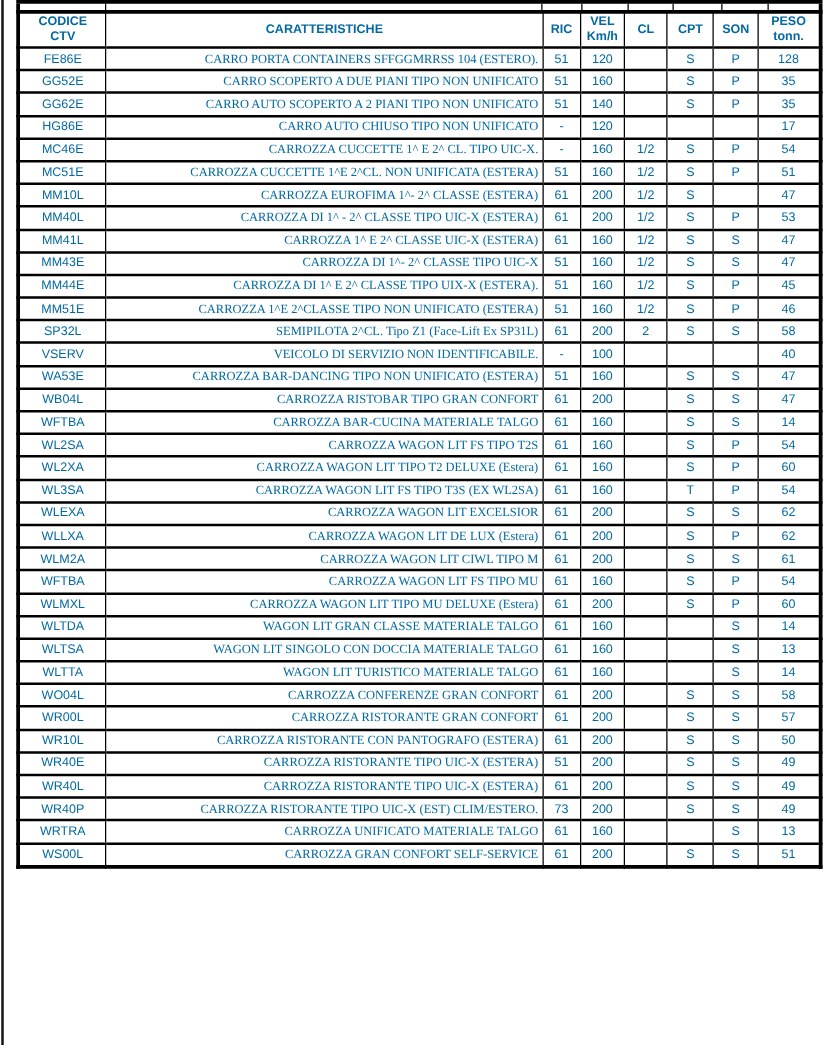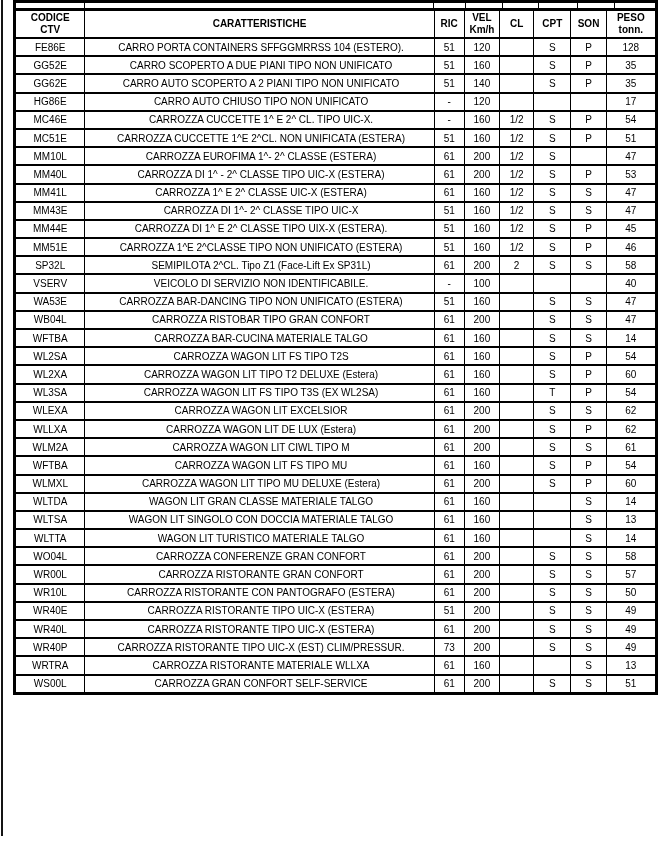--- a/index.html
+++ b/index.html
@@ -2,21 +2,21 @@
 <html><head>
 <meta charset="utf-8">
 <style>
   html, body { margin: 0; padding: 0; background: #ffffff; }
   .page {
     position: relative;
     width: 670px;
     height: 841px;
     background: #ffffff;
     font-family: "Liberation Sans", sans-serif;
-    color: #000000;
+    color: #0369a1;
     overflow: hidden;
   }
   
   .scan-edge {
     position: absolute;
     left: 1px; top: 0;
     width: 2px; height: 836px;
     background: #141414;
   }
   
@@ -70,22 +70,23 @@
     height: 26px;
     line-height: 12px;
   }
   tbody td {
     font-size: 10px;
     height: 16.2px;
     text-align: center;
     vertical-align: middle;
   }
   tbody td.cell-caratt {
-    text-align: center;
+    text-align: right;
     padding-left: 6px;
+    font-family: Liberation Serif, serif;
   }
 </style>
 </head>
 <body>
 
 <div class="page">
 
   <div class="scan-edge"></div>
 
   <div class="cutoff-strip">
@@ -488,32 +489,32 @@
       <td>61</td>
       <td>200</td>
       <td></td>
       <td>S</td>
       <td>S</td>
       <td>49</td>
     </tr>
 
     <tr>
       <td class="cell-code">WR40P</td>
-      <td class="cell-caratt">CARROZZA RISTORANTE TIPO UIC-X (EST) CLIM/PRESSUR.</td>
+      <td class="cell-caratt">CARROZZA RISTORANTE TIPO UIC-X (EST) CLIM/ESTERO.</td>
       <td>73</td>
       <td>200</td>
       <td></td>
       <td>S</td>
       <td>S</td>
       <td>49</td>
     </tr>
 
     <tr>
       <td class="cell-code">WRTRA</td>
-      <td class="cell-caratt">CARROZZA RISTORANTE MATERIALE WLLXA</td>
+      <td class="cell-caratt">CARROZZA UNIFICATO MATERIALE TALGO</td>
       <td>61</td>
       <td>160</td>
       <td></td>
       <td></td>
       <td>S</td>
       <td>13</td>
     </tr>
 
     <tr>
       <td class="cell-code">WS00L</td>

